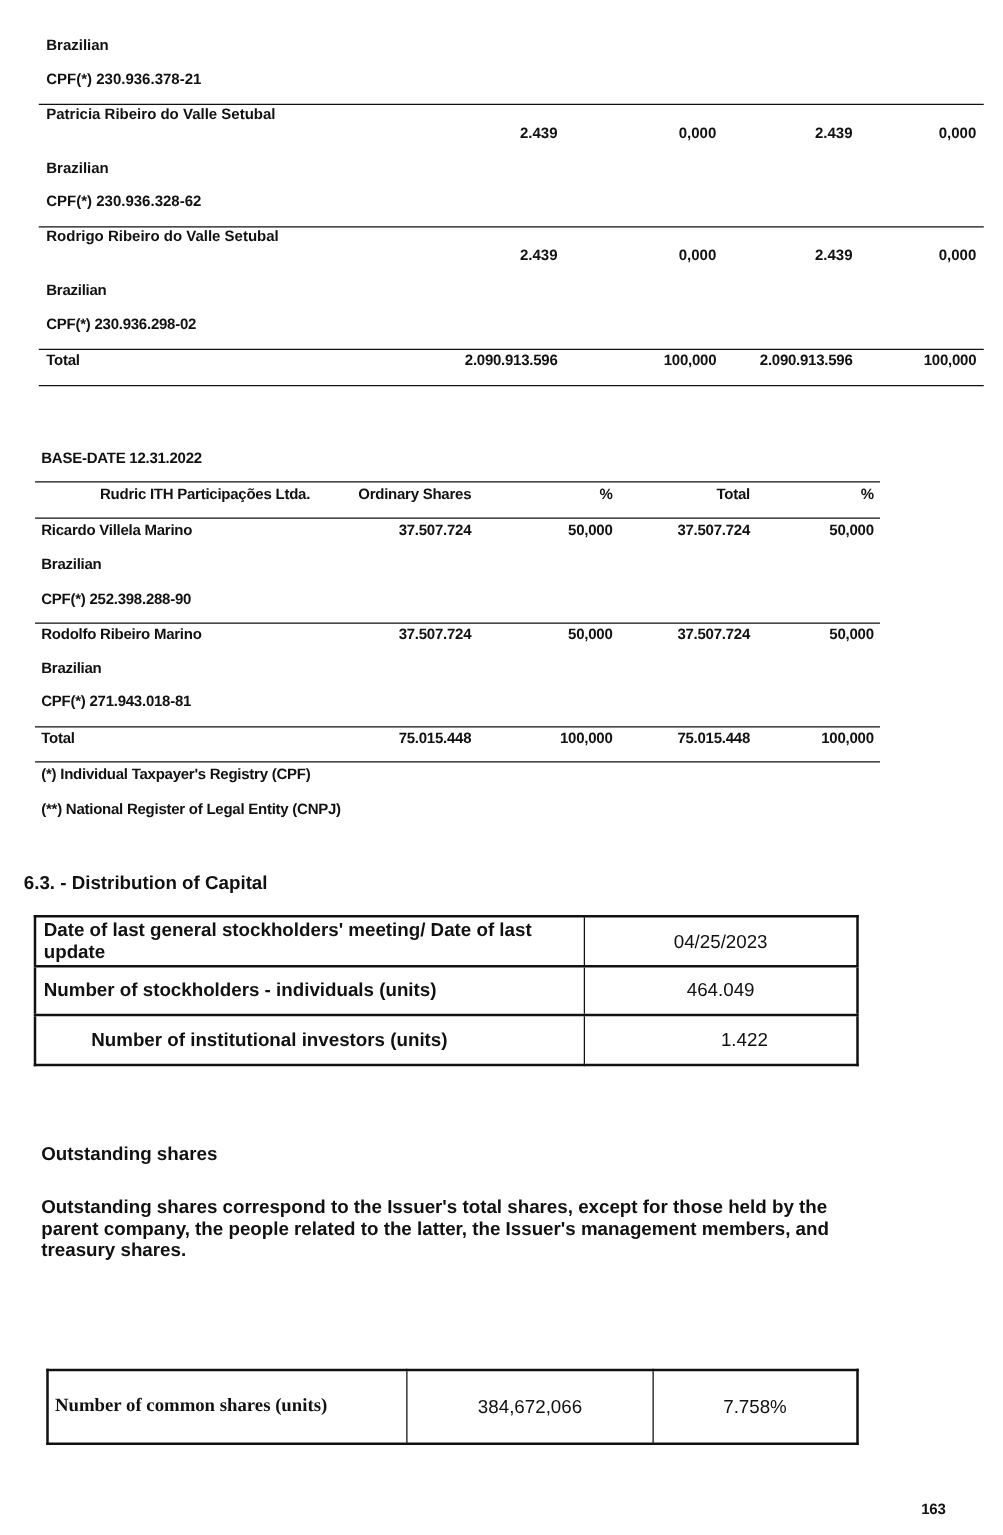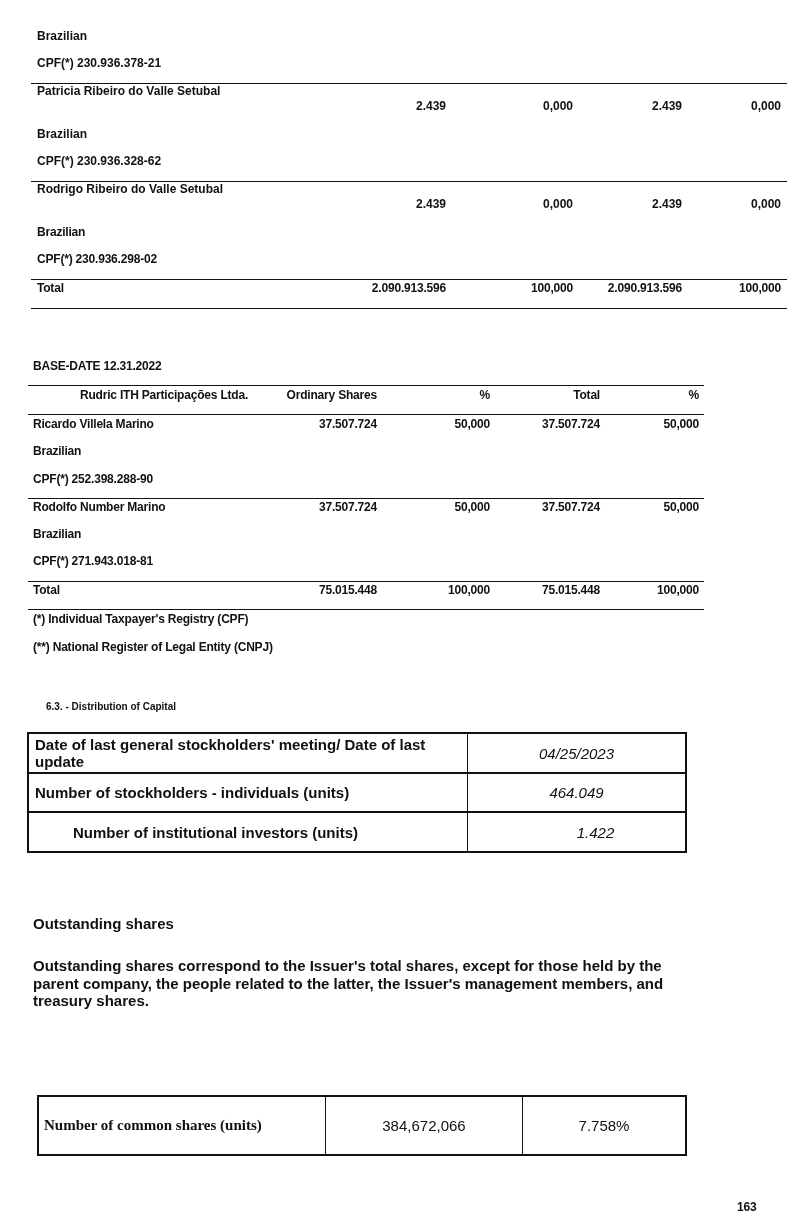--- a/index.html
+++ b/index.html
@@ -16,21 +16,21 @@
     .r { text-align: right; }
 
     
     .dist-table {
       position: absolute; left: 27px; top: 732px; width: 660px;
       border-collapse: collapse; border: 2px solid #111;
       font-size: 15px;
     }
     .dist-table td { border: 1px solid #111; padding: 0 6px; }
     .dist-table td.lbl { font-weight: bold; width: 442px; line-height: 17px; }
-    .dist-table td.val { text-align: center; width: 190px; font-style: italic; }
+    .dist-table td.val { text-align: center; width: 190px; }
     .dist-table tr.r1 td { height: 38px; border-bottom-width: 2px; }
     .dist-table tr.r2 td { height: 37px; border-bottom-width: 2px; }
     .dist-table tr.r3 td { height: 39px; border-bottom-width: 2px; }
     .dist-table tr.r4 td { height: 38px; padding-left: 44px; }
 
     .common-table {
       position: absolute; left: 37px; top: 1095px; width: 650px; height: 61px;
       border-collapse: collapse; border: 2px solid #111; font-size: 15px;
     }
     .common-table td { border: 1px solid #111; padding: 0 5px; }
@@ -101,21 +101,21 @@
     <div class="abs t12n r" style="left:400px; top:417px; width:90px;">50,000</div>
     <div class="abs t12n r" style="left:500px; top:417px; width:100px;">37.507.724</div>
     <div class="abs t12n r" style="left:610px; top:417px; width:89px;">50,000</div>
     <div class="abs t12n" style="left:33px; top:444px;">Brazilian</div>
     <div class="abs t12n" style="left:33px; top:472px;">CPF(*) 252.398.288-90</div>
   </div>
 
   <div class="hr" style="left:28px; top:498px; width:676px;"></div>
 
   <div>
-    <div class="abs t12n" style="left:33px; top:500px;">Rodolfo Number Marino</div>
+    <div class="abs t12n" style="left:33px; top:500px;">Rodolfo Ribeiro Marino</div>
     <div class="abs t12n r" style="left:260px; top:500px; width:117px;">37.507.724</div>
     <div class="abs t12n r" style="left:400px; top:500px; width:90px;">50,000</div>
     <div class="abs t12n r" style="left:500px; top:500px; width:100px;">37.507.724</div>
     <div class="abs t12n r" style="left:610px; top:500px; width:89px;">50,000</div>
     <div class="abs t12n" style="left:33px; top:527px;">Brazilian</div>
     <div class="abs t12n" style="left:33px; top:554px;">CPF(*) 271.943.018-81</div>
   </div>
 
   <div class="hr2" style="left:28px; top:581px; width:676px;"></div>
 
@@ -126,21 +126,21 @@
     <div class="abs t12n b r" style="left:500px; top:583px; width:100px;">75.015.448</div>
     <div class="abs t12n b r" style="left:610px; top:583px; width:89px;">100,000</div>
   </div>
 
   <div class="hr2" style="left:28px; top:609px; width:676px;"></div>
 
   <div class="abs t12n" style="left:33px; top:612px;">(*) Individual Taxpayer's Registry (CPF)</div>
   <div class="abs t12n" style="left:33px; top:640px;">(**) National Register of Legal Entity (CNPJ)</div>
 </div>
 
-<div class="abs b" style="left:46px; top:698px; font-size:10px; line-height:18px;">6.3. - Distribution of Capital</div>
+<div class="abs b" style="left:19px; top:698px; font-size:15px; line-height:18px;">6.3. - Distribution of Capital</div>
 
 <table class="dist-table">
   <tbody>
       <tr class="r1">
     <td class="lbl">Date of last general stockholders' meeting/ Date of last update</td>
     <td class="val">04/25/2023</td>
   </tr>
   <tr class="r2">
     <td class="lbl">Number of stockholders - individuals (units)</td>
     <td class="val">464.049</td>

